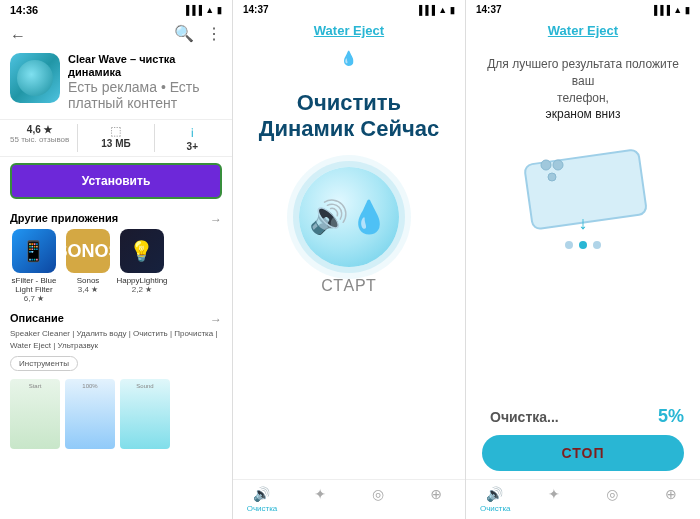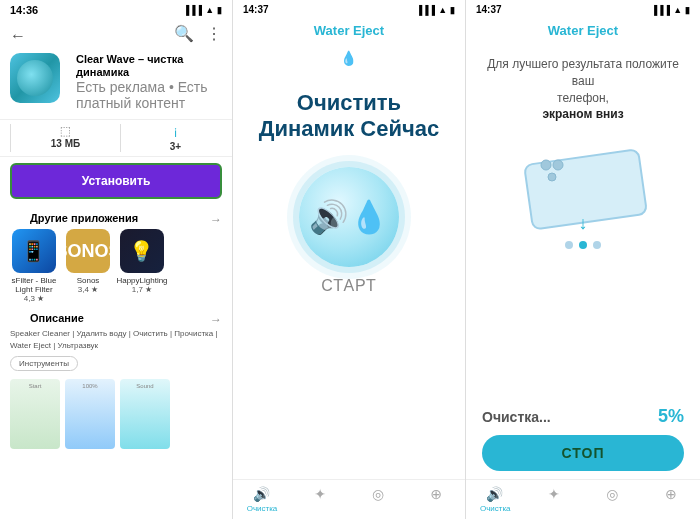--- a/index.html
+++ b/index.html
@@ -46,21 +46,21 @@
 
     .nav-icon {
       font-size: 16px;
       color: #555;
       cursor: pointer;
     }
 
     .app-header {
       display: flex;
       padding: 4px 10px 8px;
-      gap: 16px;
+      gap: 8px;
       align-items: flex-start;
     }
 
     .app-icon-wrap {
       width: 50px;
       height: 50px;
       border-radius: 10px;
       background: linear-gradient(135deg, #4ec3e0 0%, #2196a6 50%, #4ec3e0 100%);
       display: flex;
       align-items: center;
@@ -117,21 +117,20 @@
       border: 2px solid #388E3C;
     }
 
     .section-header {
       display: flex;
       justify-content: space-between;
       align-items: center;
       padding: 4px 10px 4px;
       font-size: 11px;
       font-weight: 700;
-      margin-left: 20px;
     }
 
     .section-arrow { color: #888; font-size: 12px; }
 
     .other-apps {
       display: flex;
       padding: 0 10px 8px;
       gap: 6px;
       overflow: hidden;
     }
@@ -211,20 +210,21 @@
       font-size: 10px;
       font-weight: 600;
     }
 
     .app-top-bar {
       text-align: center;
       padding: 4px 10px 8px;
       font-size: 13px;
       font-weight: 600;
       color: #29b6d4;
+      text-decoration: underline;
     }
 
     .water-drop-icon {
       text-align: center;
       margin: 4px 0;
       font-size: 14px;
       color: #4dc8e0;
     }
 
     .clean-title-area {
@@ -312,21 +312,21 @@
 
     .result-instruction {
       font-size: 12px;
       color: #555;
       text-align: center;
       line-height: 1.4;
       margin-bottom: 10px;
     }
 
     .result-instruction strong {
-      font-weight: 700;
+      font-weight: 400;
       color: #222;
     }
 
     .phone-illustration {
       width: 130px;
       height: 90px;
       margin: 4px auto 14px;
       position: relative;
     }
 
@@ -354,32 +354,33 @@
       display: flex;
       justify-content: space-between;
       align-items: center;
       margin-bottom: 8px;
     }
 
     .clean-status-text {
       font-size: 14px;
       font-weight: 600;
       color: #555;
+      margin-left: 8px;
     }
 
     .clean-percent {
       font-size: 18px;
       font-weight: 700;
       color: #29b6d4;
     }
 
     .stop-btn {
       width: 100%;
       background: #29b6d4;
-      color: #14532d;
+      color: #7f1d1d;
       border: none;
       border-radius: 18px;
       padding: 10px;
       font-size: 14px;
       font-weight: 600;
       cursor: pointer;
       letter-spacing: 1px;
       text-align: center;
     }
 
@@ -416,20 +417,24 @@
     <div class="app-icon-wrap">
       <div class="app-icon-inner"></div>
     </div>
     <div class="app-info">
       <div class="app-title">Clear Wave – чистка динамика</div>
       <div class="app-meta">Есть реклама • Есть платный контент</div>
     </div>
   </div>
 
   <div class="app-stats">
+    <div class="stat-item">
+      <span class="stat-value">4,6 ★</span>
+      <span>55 тыс. отзывов</span>
+    </div>
     <div class="stat-divider"></div>
     <div class="stat-item">
       <span style="font-size:12px;">⬚</span>
       <span class="stat-value">13 МБ</span>
     </div>
     <div class="stat-divider"></div>
     <div class="stat-item">
       <span style="font-size:12px; color:#29b6d4;">ℹ</span>
       <span class="stat-value">3+</span>
     </div>
@@ -439,31 +444,31 @@
 
   <div class="section-header">
     <span>Другие приложения</span>
     <span class="section-arrow">→</span>
   </div>
 
   <div class="other-apps">
     <div class="other-app">
       <div class="other-app-icon icon-blue" style="display:flex;align-items:center;justify-content:center;color:#fff;font-size:20px;">📱</div>
       <span class="other-app-name">sFilter - Blue Light Filter</span>
-      <span class="other-app-rating">4,3 ★</span>
+      <span class="other-app-rating">6,7 ★</span>
     </div>
     <div class="other-app">
       <div class="other-app-icon icon-gold">SONOS</div>
       <span class="other-app-name">Sonos</span>
       <span class="other-app-rating">3,4 ★</span>
     </div>
     <div class="other-app">
       <div class="other-app-icon icon-teal" style="display:flex;align-items:center;justify-content:center;font-size:20px;">💡</div>
       <span class="other-app-name">HappyLighting</span>
-      <span class="other-app-rating">1,7 ★</span>
+      <span class="other-app-rating">2,2 ★</span>
     </div>
   </div>
 
   <div class="description-section">
     <div class="section-header" style="padding:0;">
       <span>Описание</span>
       <span class="section-arrow">→</span>
     </div>
     <div class="description-text">Speaker Cleaner | Удалить воду | Очистить | Прочистка | Water Eject | Ультразвук</div>
     <div class="tag-btn">Инструменты</div>

